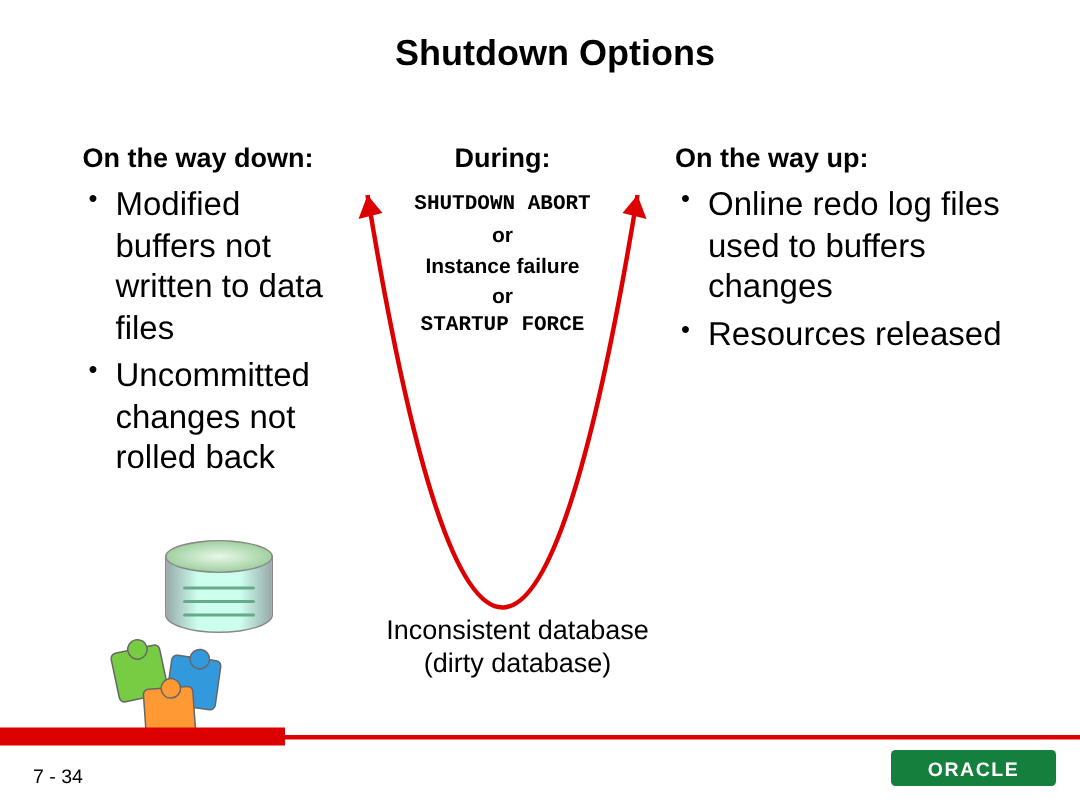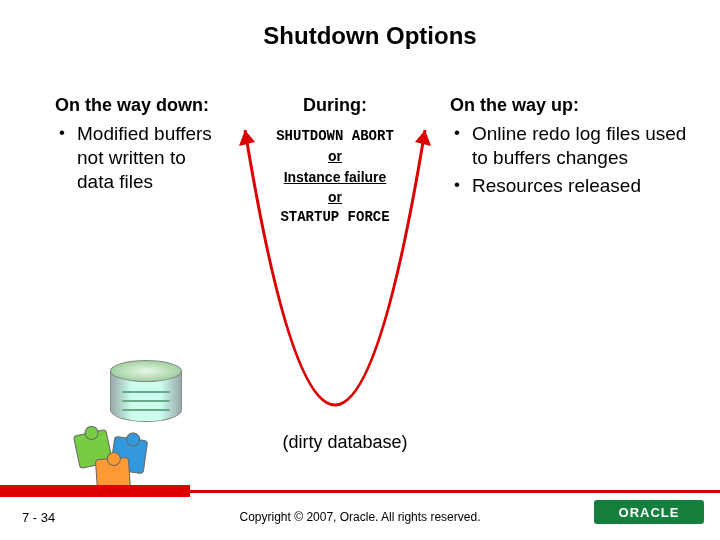--- a/index.html
+++ b/index.html
@@ -35,38 +35,38 @@
   .col-right{ left: 450px; width: 240px; }
   .colhead {
     font-size: 18px;
     font-weight: bold;
   }
   .col-mid .colhead { text-align: center; }
   ul.b { list-style: none; margin-top: 6px; }
   ul.b li {
     position: relative;
     padding-left: 22px;
-    font-size: 19px;
+    font-size: 22px;
     line-height: 1.25;
     margin-bottom: 4px;
   }
   ul.b li::before {
     content: "•";
     position: absolute;
     left: 4px;
     top: 0;
     font-size: 17px;
   }
   .midstack {
     margin-top: 10px;
     font-size: 14px;
     line-height: 1.45;
   }
   .mono { font-family: "Courier New", monospace; font-weight: bold; }
-  .bold { font-weight: bold; text-decoration: underline; }
+  .bold { font-weight: bold; }
   .parabola {
     position: absolute;
     left: 225px;
     top: 25px;
     width: 220px;
     height: 330px;
     pointer-events: none;
   }
   .incon {
     position: absolute;
@@ -181,20 +181,21 @@
 <body>
 
 <div class="title">Shutdown Options</div>
 
 <div class="content">
 
   <div class="col-left">
     <div class="colhead">On the way down:</div>
     <ul class="b">
       <li>Modified buffers not written to data files</li>
+      <li>Uncommitted changes not rolled back</li>
     </ul>
   </div>
 
   <div class="col-mid">
     <div class="colhead">During:</div>
     <div class="midstack">
       <div class="mono">SHUTDOWN ABORT</div>
       <div class="bold">or</div>
       <div class="bold">Instance failure</div>
       <div class="bold">or</div>
@@ -210,21 +211,21 @@
     </ul>
   </div>
 
   <svg class="parabola" viewBox="0 0 220 330">
     <path d="M 20 10 Q 110 560 200 10" stroke="#d00" stroke-width="3" fill="none"></path>
     <polygon points="20,10 14,26 30,22" fill="#d00"></polygon>
     <polygon points="200,10 190,22 206,26" fill="#d00"></polygon>
   </svg>
 
   <div class="incon">
-    <br>
+    <span>Inconsistent database</span><br>
     <span>(dirty database)</span>
   </div>
 
   <div class="deco">
     <div class="cyl">
       <div class="cyl-body"></div>
       <div class="cyl-top"></div>
       <div class="cyl-lines">
           <span></span>
           <span></span>
@@ -236,19 +237,18 @@
     <div class="puz o"></div>
   </div>
 
 </div>
 
 <div class="footer">
   <div class="redbar">
     <div class="thick"></div>
   </div>
   <div class="pgnum">7 - 34</div>
-  <div class="copy">Copyright © 2007, Oracle. All rights reserved.</div>
   <div class="oracle">
     <div class="oracle-box">
       <span class="oracle-text">ORACLE</span>
     </div>
   </div>
 </div>
 
 </body></html>

